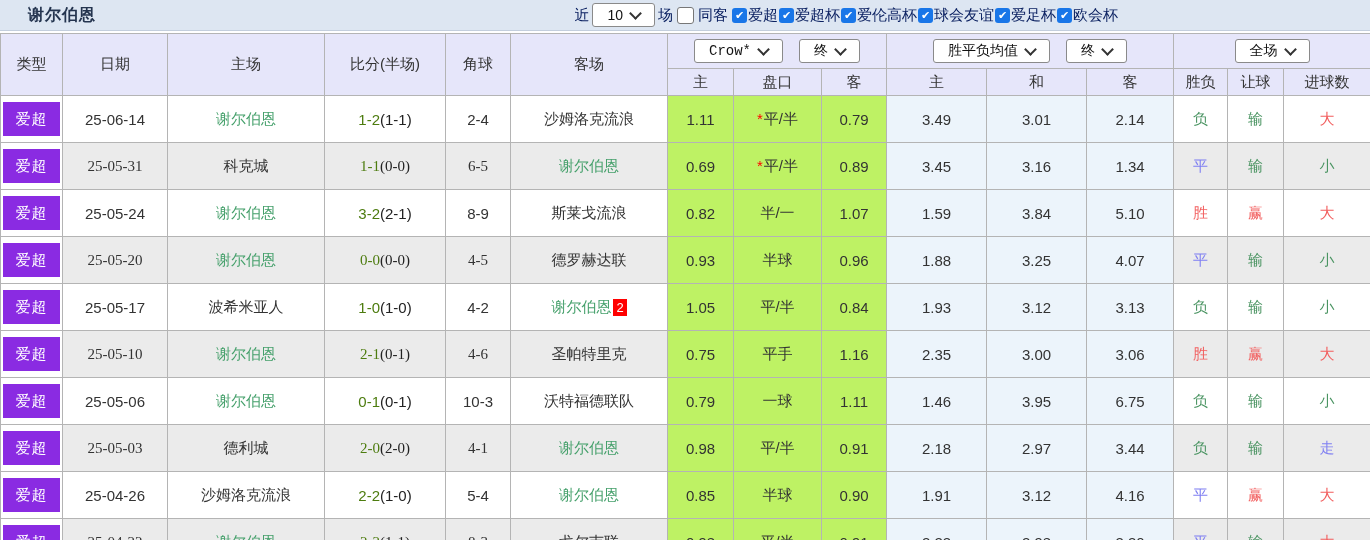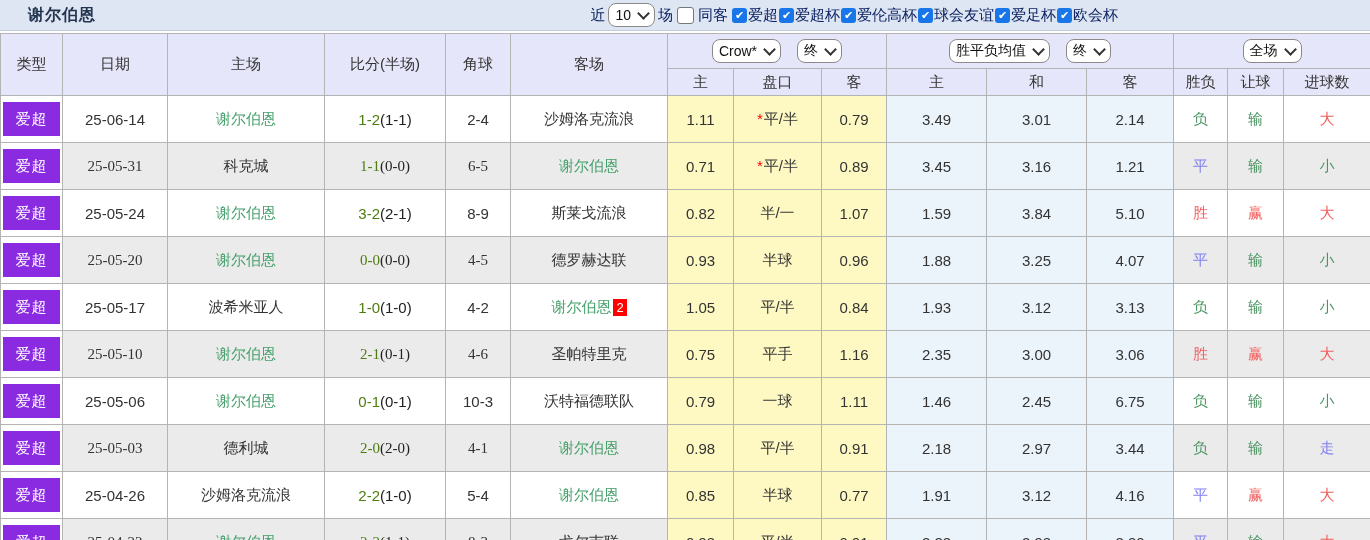--- a/index.html
+++ b/index.html
@@ -11,22 +11,22 @@
   
   .topbar{
     height:30px;background:#dde6f2;display:flex;align-items:center;
     font-size:15px;color:#0b2161;border-bottom:1px solid #c3cedd;
   }
   .title{margin-left:28px;font-weight:bold;font-size:16px;color:#24344f;letter-spacing:1px;}
   .controls{margin-left:auto;margin-right:252px;display:flex;align-items:center;}
   .controls .lbl{margin:0 3px;}
   .sel{
     display:inline-flex;align-items:center;justify-content:space-between;
-    background:#fff;border:1px solid #8a8a8a;border-radius:8px;
-    height:22px;padding:0 6px;color:#111;font-size:14px;cursor:pointer;
+    background:#fff;border:1px solid #8a8a8a;border-radius:3px;
+    height:22px;padding:0 14px;color:#111;font-size:14px;cursor:pointer;
   }
   .sel .chev{
     width:7px;height:7px;border-right:2px solid #333;border-bottom:2px solid #333;
     transform:rotate(45deg);margin-left:8px;margin-top:-3px;flex:none;
   }
   .cb{
     width:15px;height:15px;border-radius:3px;flex:none;display:inline-flex;
     align-items:center;justify-content:center;margin:0 1px;cursor:pointer;
   }
   .cb.off{background:#fff;border:1px solid #777;}
@@ -34,27 +34,27 @@
   
   table{
     border-collapse:collapse;table-layout:fixed;width:1370px;margin-top:2px;
     font-size:15px;color:#333;text-align:center;
   }
   th,td{border:1px solid #b4b4b4;padding:0;overflow:hidden;white-space:nowrap;}
   thead th{background:#e6e6fa;font-weight:normal;color:#333;}
   tr.h1 th{height:34px;}
   tr.h2 th{height:26px;}
   tbody td{height:40px;}
-  .selrow{display:flex;align-items:center;justify-content:center;gap:16px;}
+  .selrow{display:flex;align-items:center;justify-content:center;gap:16px;font-family:Liberation Mono, monospace;}
   .typecell{padding:3px 2px;background:#fff;}
   .badge{
     background:#8a2be2;color:#fff;height:34px;display:flex;
     align-items:center;justify-content:center;font-size:15px;letter-spacing:1px;
   }
-  td.cream{background:#fef9c3;}
+  td.cream{background:#bef264;}
   td.blue{background:#ecf4fb;}
   tr.alt td.plain{background:#ebebeb;font-family:Liberation Serif, serif;}
   .team-focus{color:#45a06b;}
   .score{color:#4d7c0f;}
   .half{color:#222;text-align:right;}
   .star{color:#ff0000;margin-right:1px;}
   .red-card{
     background:#ff0000;color:#fff;display:inline-block;margin-left:2px;
     padding:0 3px;font-size:13px;line-height:17px;height:17px;vertical-align:middle;
   }
@@ -184,26 +184,26 @@
       </tr>
       <tr class="alt">
         <td class="typecell">
           <div class="badge">爱超</div>
         </td>
         <td class="plain">25-05-31</td>
         <td class="plain"><span class="">科克城</span></td>
         <td class="plain"><span class="score">1-1</span><span class="half">(0-0)</span></td>
         <td class="plain">6-5</td>
         <td class="plain"><span class="team-focus">谢尔伯恩</span></td>
-        <td class="cream">0.71</td>
+        <td class="cream">0.69</td>
         <td class="cream"><span class="star">*</span>平/半</td>
         <td class="cream">0.89</td>
         <td class="blue">3.45</td>
         <td class="blue">3.16</td>
-        <td class="blue">1.21</td>
+        <td class="blue">1.34</td>
         <td class="plain c-blue">平</td>
         <td class="plain c-green">输</td>
         <td class="plain c-green">小</td>
       </tr>
       <tr>
         <td class="typecell">
           <div class="badge">爱超</div>
         </td>
         <td class="plain">25-05-24</td>
         <td class="plain"><span class="team-focus">谢尔伯恩</span></td>
@@ -283,21 +283,21 @@
         </td>
         <td class="plain">25-05-06</td>
         <td class="plain"><span class="team-focus">谢尔伯恩</span></td>
         <td class="plain"><span class="score">0-1</span><span class="half">(0-1)</span></td>
         <td class="plain">10-3</td>
         <td class="plain"><span class="">沃特福德联队</span></td>
         <td class="cream">0.79</td>
         <td class="cream">一球</td>
         <td class="cream">1.11</td>
         <td class="blue">1.46</td>
-        <td class="blue">2.45</td>
+        <td class="blue">3.95</td>
         <td class="blue">6.75</td>
         <td class="plain c-green">负</td>
         <td class="plain c-green">输</td>
         <td class="plain c-green">小</td>
       </tr>
       <tr class="alt">
         <td class="typecell">
           <div class="badge">爱超</div>
         </td>
         <td class="plain">25-05-03</td>
@@ -319,21 +319,21 @@
         <td class="typecell">
           <div class="badge">爱超</div>
         </td>
         <td class="plain">25-04-26</td>
         <td class="plain"><span class="">沙姆洛克流浪</span></td>
         <td class="plain"><span class="score">2-2</span><span class="half">(1-0)</span></td>
         <td class="plain">5-4</td>
         <td class="plain"><span class="team-focus">谢尔伯恩</span></td>
         <td class="cream">0.85</td>
         <td class="cream">半球</td>
-        <td class="cream">0.77</td>
+        <td class="cream">0.90</td>
         <td class="blue">1.91</td>
         <td class="blue">3.12</td>
         <td class="blue">4.16</td>
         <td class="plain c-blue">平</td>
         <td class="plain c-red">赢</td>
         <td class="plain c-red">大</td>
       </tr>
       <tr class="alt">
         <td class="typecell">
           <div class="badge">爱超</div>

